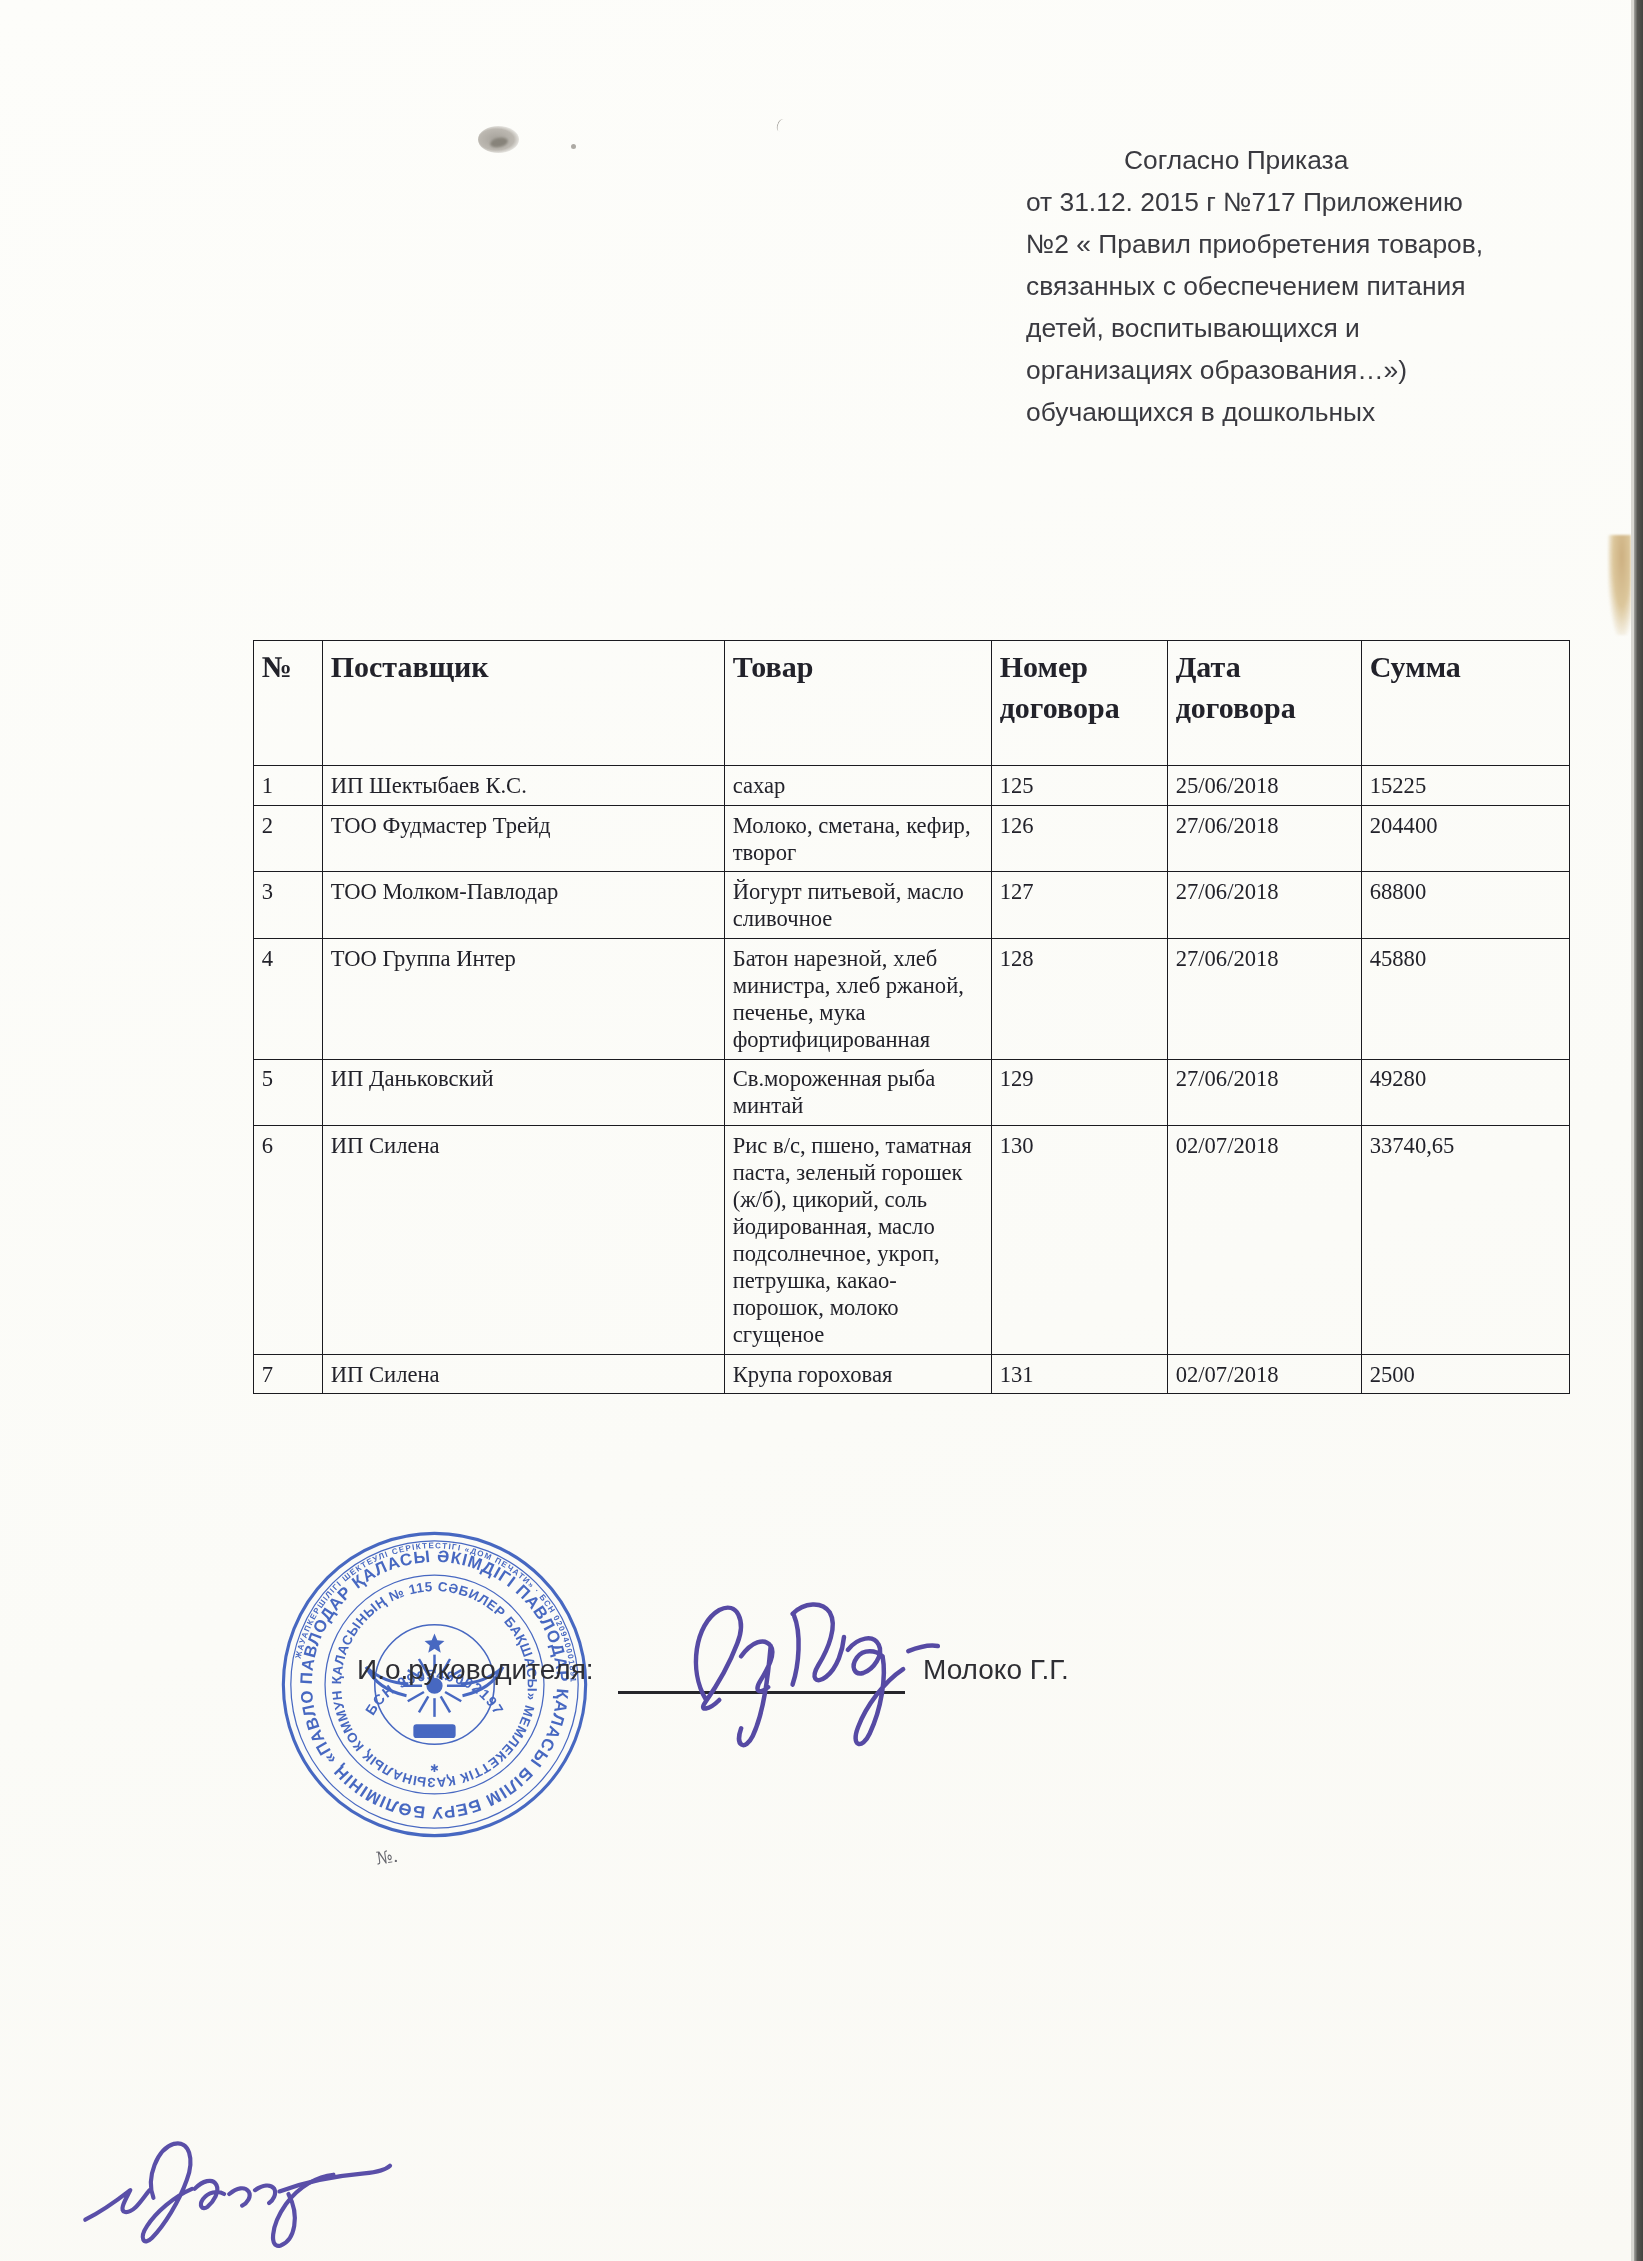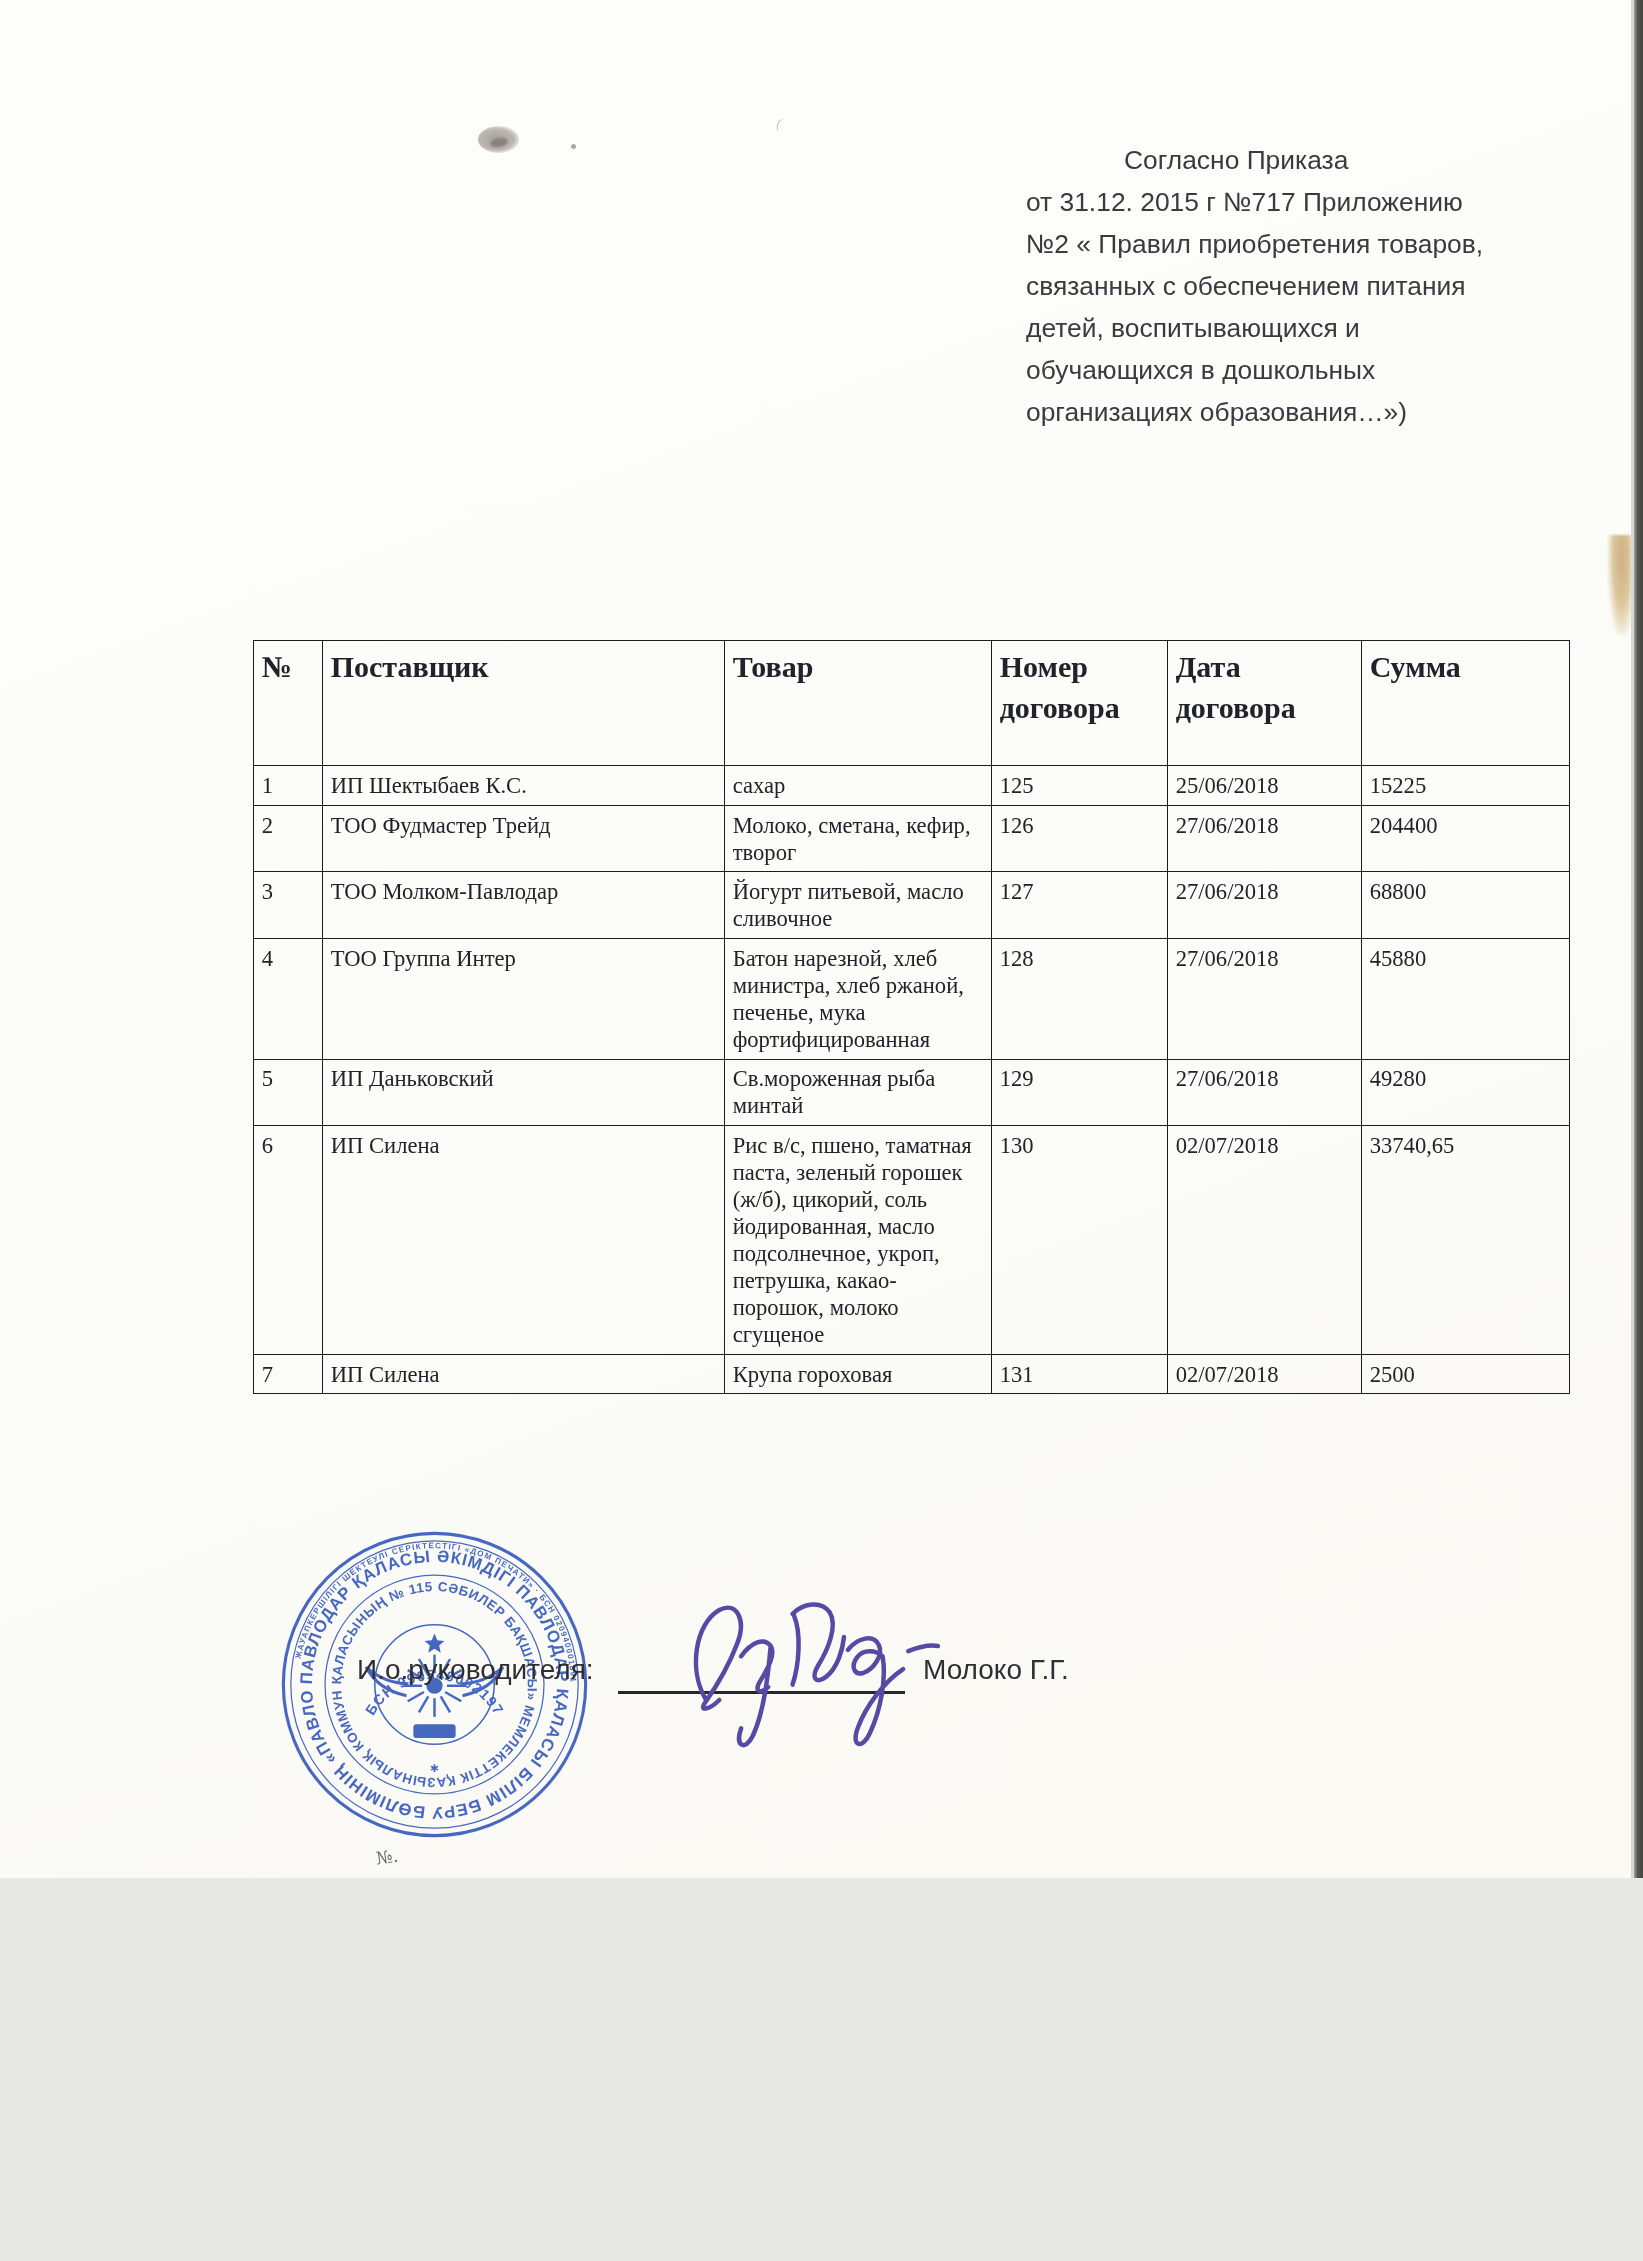--- a/index.html
+++ b/index.html
@@ -1,17 +1,17 @@
 <!DOCTYPE html>
 <html style="font-size:10.3px"><head>
 <meta charset="utf-8">
 <style>
   html,body { margin:0; padding:0; background:#e8e8e6; }
   .page {
-    position:relative; width:1644px; height:1878px;
+    position:relative; width:1644px; height:2261px;
     background:linear-gradient(160deg,#fdfdfa 0%, #fbfbf7 60%, #faf9f4 100%);
     overflow:hidden;
     font-family:"Liberation Sans", sans-serif;
   }
   
   .ordinance { position:absolute; left:1026px; top:139px; width:522px;
     font-size:26.4px; line-height:42px; color:#3a3a40; }
   .ordinance .line:first-child { text-indent:98px; }
   
   .doc-title { position:absolute; left:264px; top:506px;
@@ -79,22 +79,22 @@
   <div class="tan-smudge"></div>
   <div class="scan-edge-soft"></div>
   <div class="scan-edge"></div>
 
   <div class="ordinance">
     <div class="line">Согласно Приказа</div>
     <div class="line">от 31.12. 2015 г №717 Приложению</div>
     <div class="line">№2 « Правил приобретения товаров,</div>
     <div class="line">связанных с обеспечением питания</div>
     <div class="line">детей, воспитывающихся и</div>
+    <div class="line">организациях образования…»)</div>
     <div class="line">обучающихся в дошкольных</div>
-    <div class="line">организациях образования…»)</div>
   </div>
 
 
   <table class="suppliers">
     <colgroup>
       <col class="c-num">
         <col class="c-supplier">
         <col class="c-goods">
       <col class="c-cnum">
         <col class="c-cdate">

